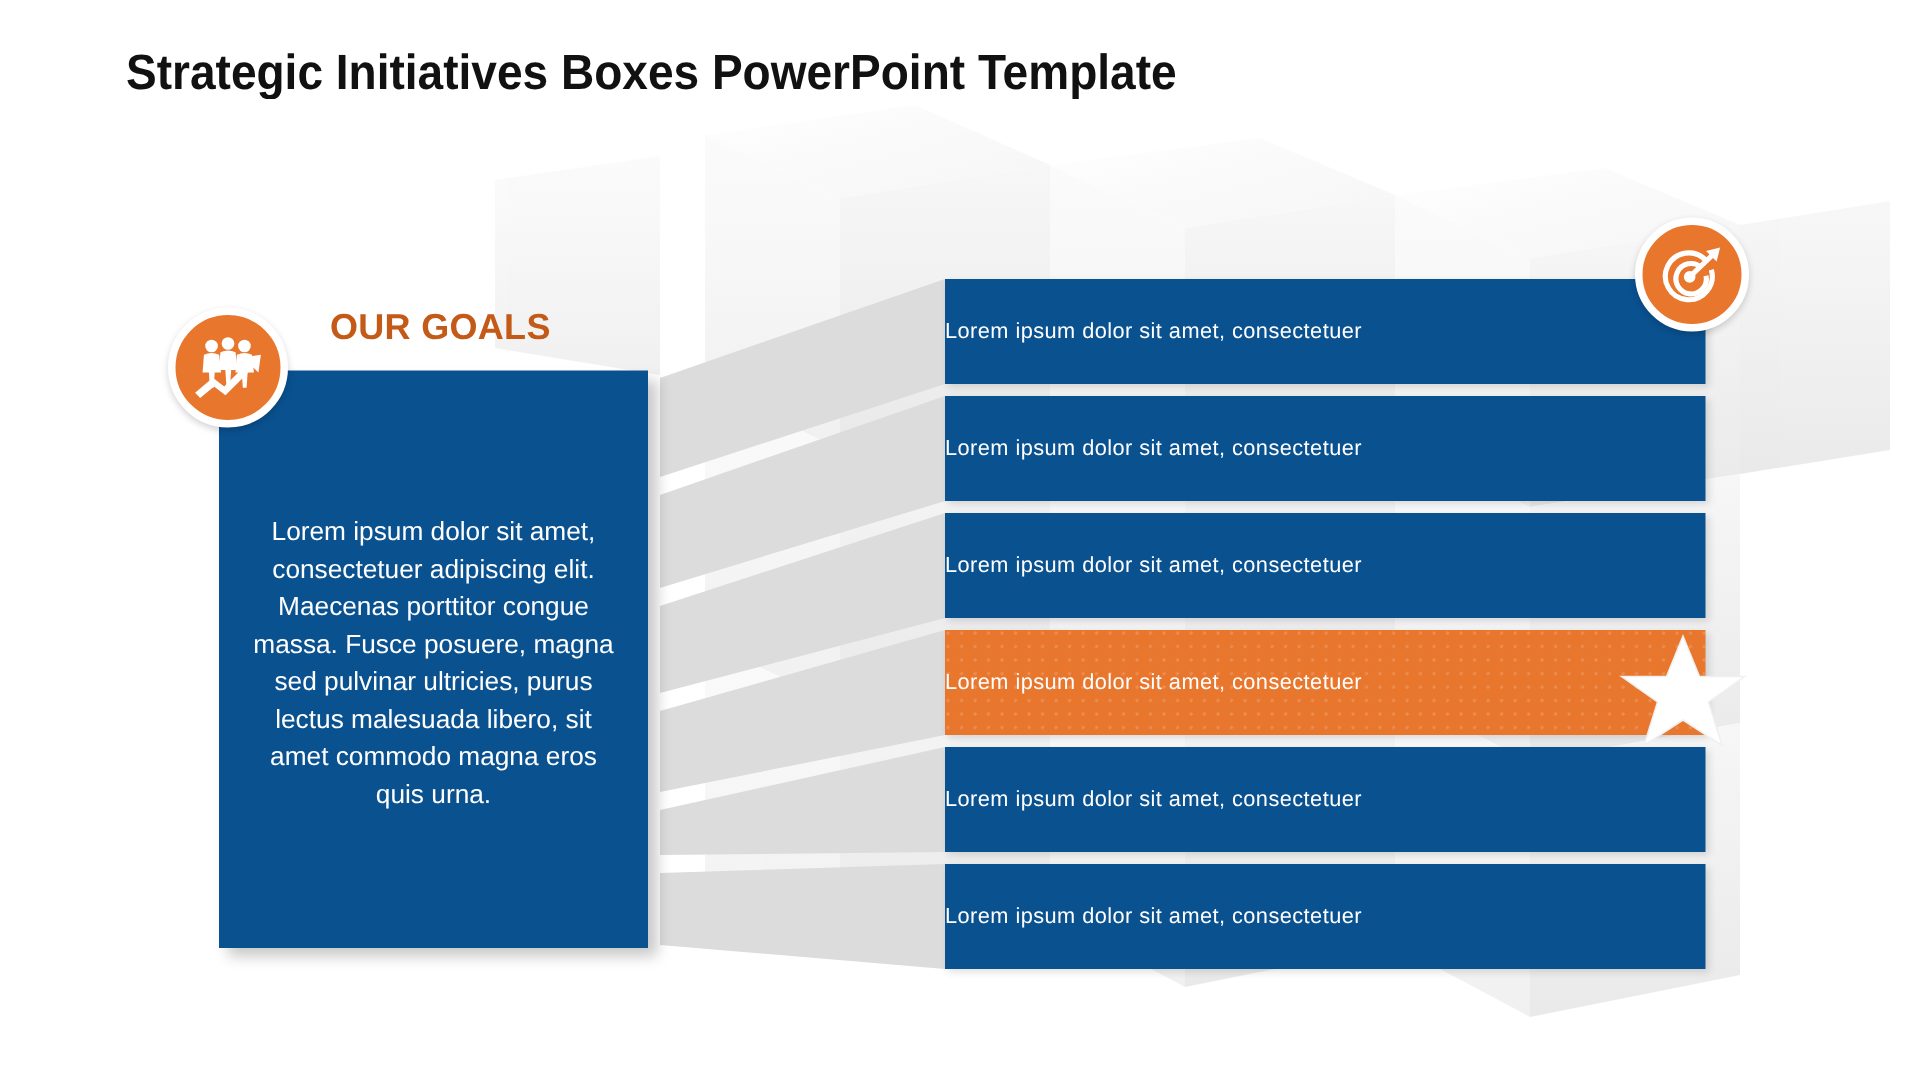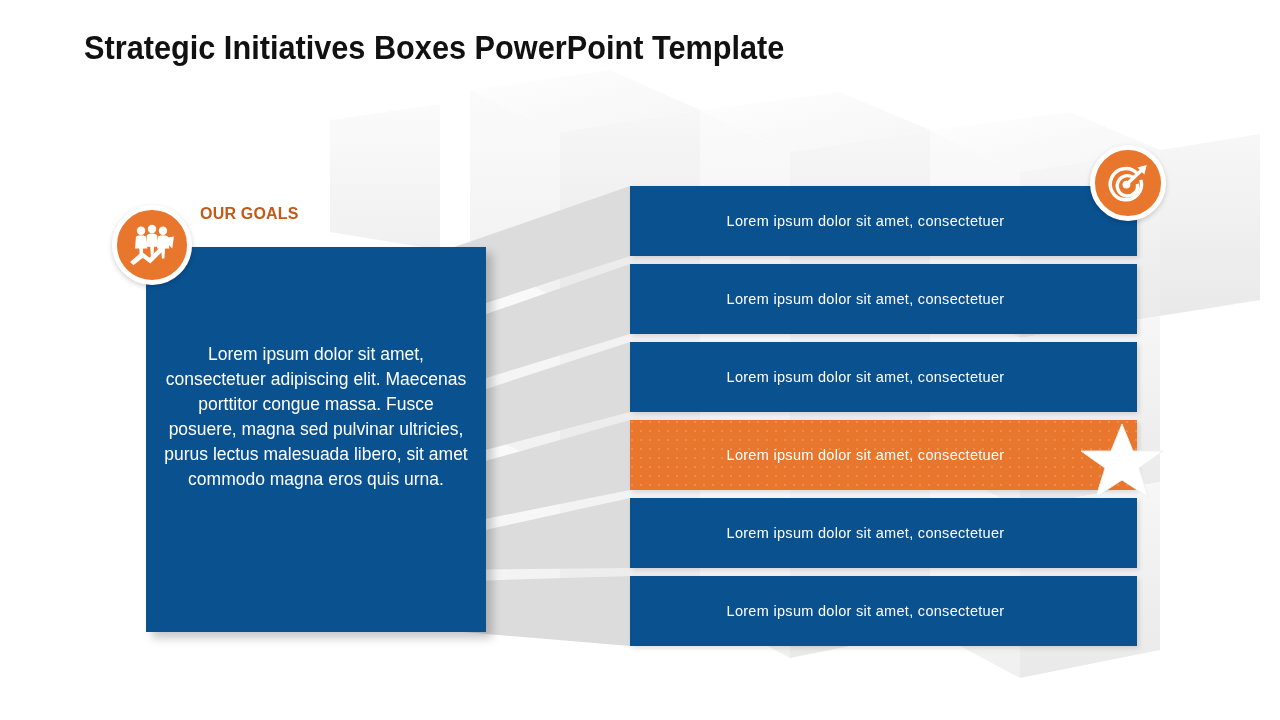--- a/index.html
+++ b/index.html
@@ -55,31 +55,31 @@
     color: #C35A18;
     letter-spacing: 0.2px;
     white-space: nowrap;
   }
   #heading-initiatives {
     left: 615px;
     top: 138px;
     font-size: 20px;
   }
   #heading-goals {
-    left: 200px;
+    left: 220px;
     top: 205px;
-    font-size: 16px;
+    font-size: 24px;
   }
 
   
   #goals-box {
     position: absolute;
     left: 146px;
     top: 247px;
-    width: 340px;
+    width: 286px;
     height: 385px;
     background: #0A5190;
     z-index: 4;
     box-shadow: 6px 6px 9px rgba(0,0,0,0.22);
   }
   #goals-text {
     position: absolute;
     left: 16px;
     right: 16px;
     top: 95px;
@@ -101,21 +101,20 @@
 
   
   .bar {
     position: absolute;
     left: 630px;
     width: 507px;
     height: 70px;
     z-index: 3;
     display: flex;
     align-items: center;
-    justify-content: center;
     box-shadow: 2px 2px 5px rgba(0,0,0,0.13);
   }
   .bar-blue { background: #0A5190; }
   .bar-orange {
     background: #E8762C;
     background-image: radial-gradient(circle at 2px 2px, rgba(255,255,255,0.16) 1px, transparent 1.2px);
     background-size: 9px 9px;
   }
   .bar-label {
     color: #ffffff;

